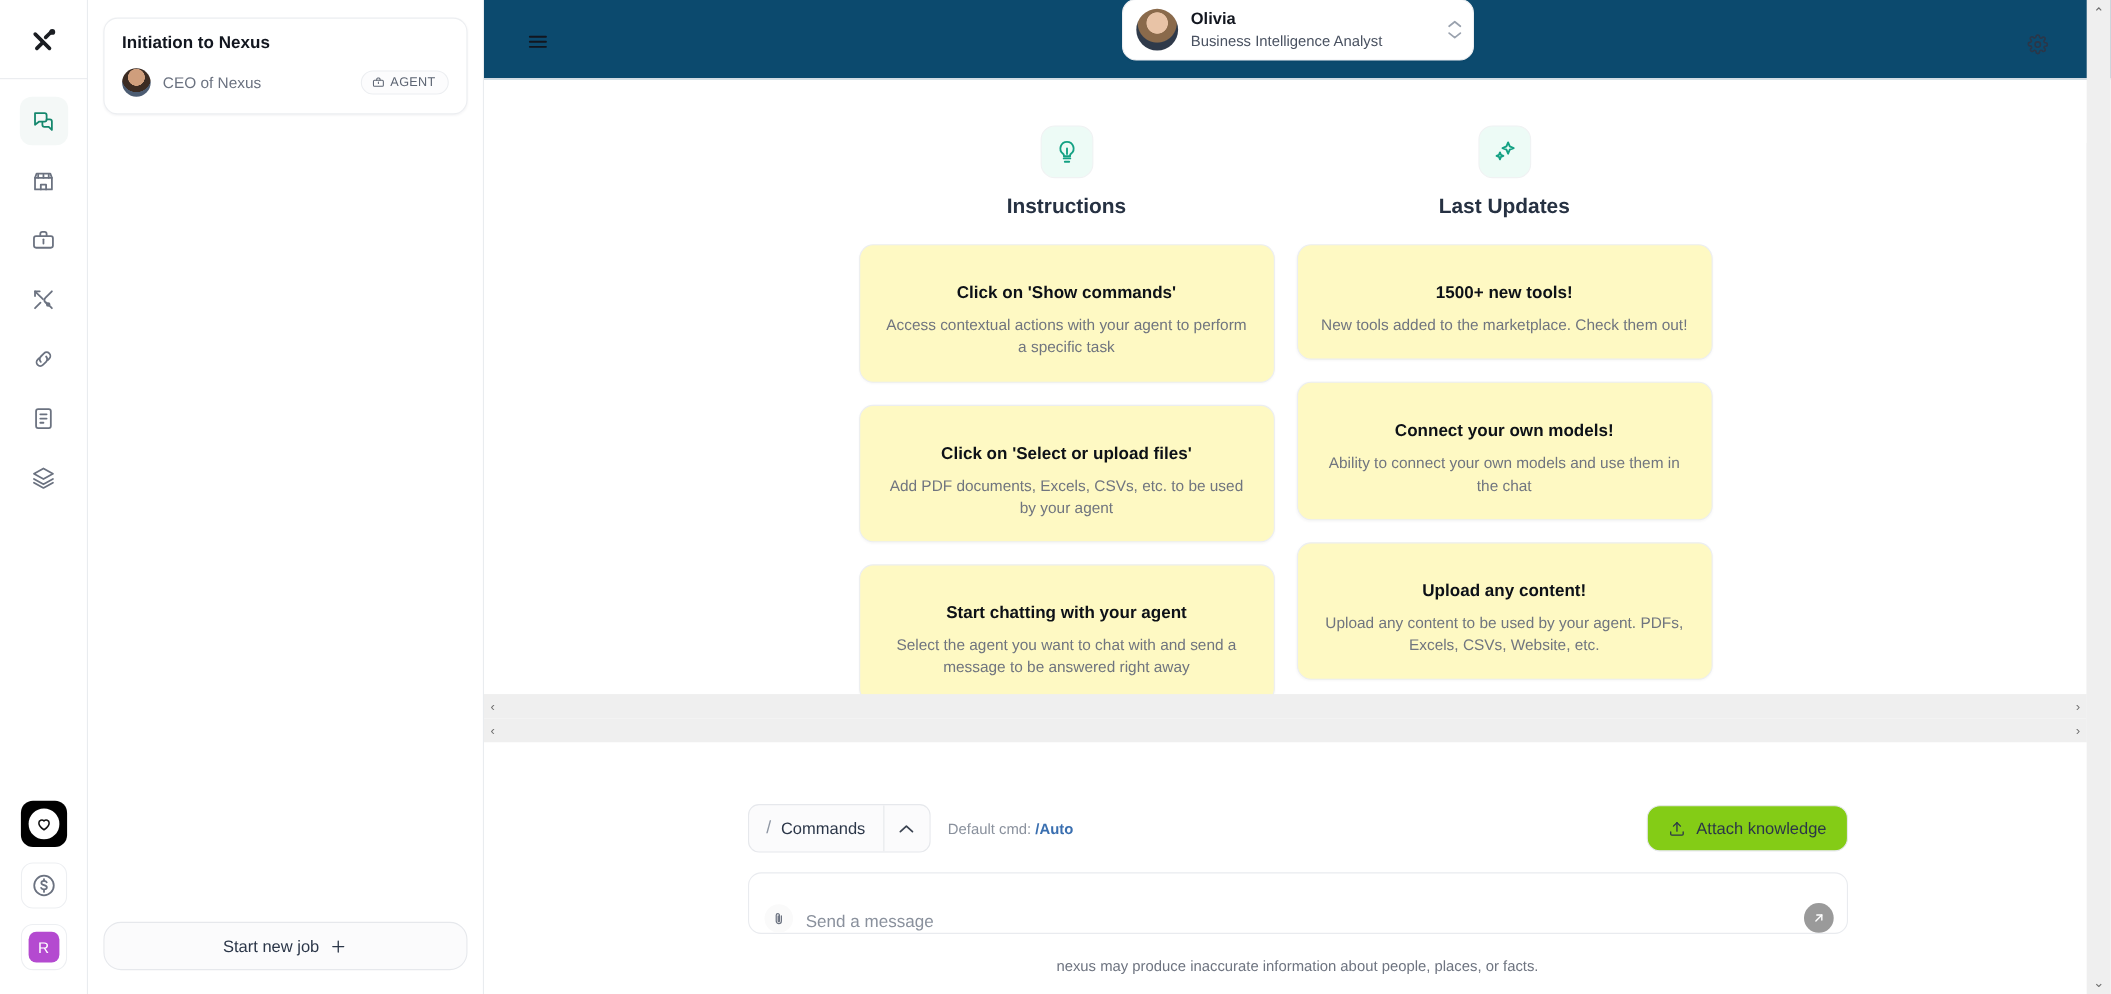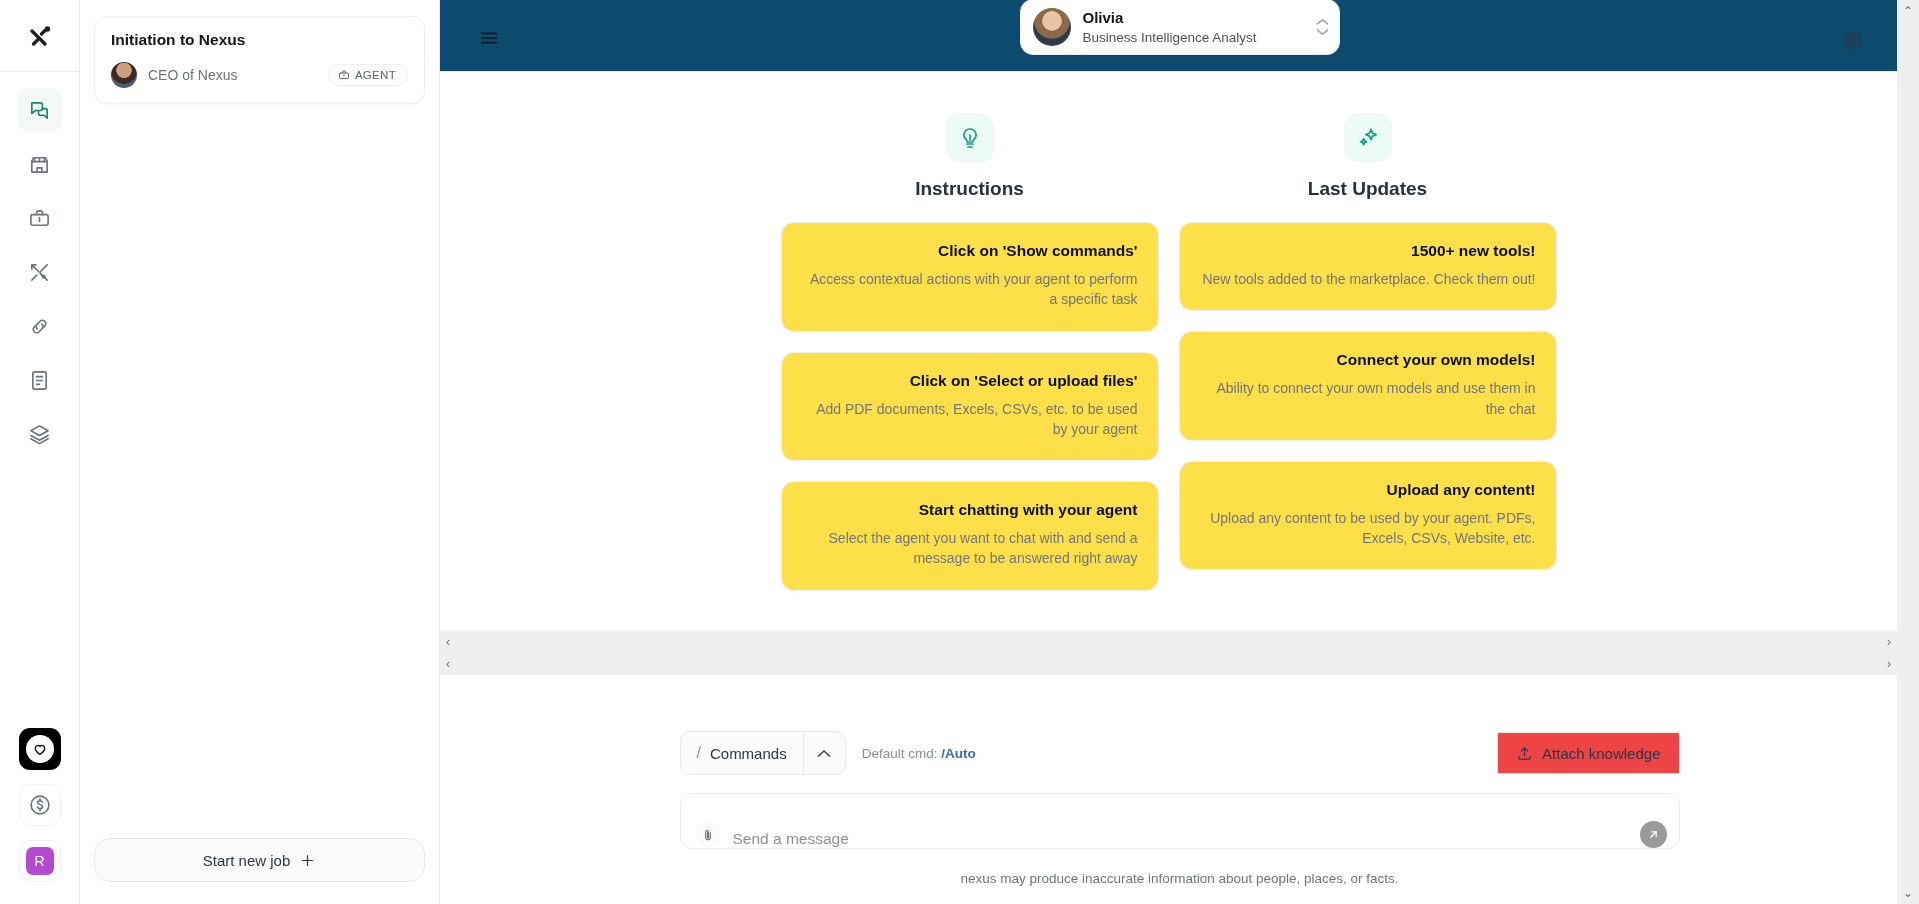--- a/index.html
+++ b/index.html
@@ -119,22 +119,22 @@
   .panel { width: 378px; }
   .panel-head { display: flex; flex-direction: column; align-items: center; }
   .panel-ico {
     width: 48px; height: 48px; border-radius: 13px; background: #edfbf6;
     display: flex; align-items: center; justify-content: center; color: #13a183;
     border: 1px solid #f0f2f3;
   }
   .panel-title { font-size: 19px; font-weight: 600; color: #263142; margin-top: 16px; }
   .cards { margin-top: 22px; display: flex; flex-direction: column; gap: 20px; }
   .card {
-    border: 1px solid #eceef1; border-radius: 13px; background: #fde047;
-    padding: 19px 20px 21px 20px; text-align: right;
+    border: 1px solid #eceef1; border-radius: 13px; background: #fef9c3;
+    padding: 35px 20px 21px 20px; text-align: center;
     box-shadow: 0 1px 2px rgba(16,24,40,0.03); cursor: pointer;
   }
   .card-h { font-size: 15.5px; font-weight: 700; color: #0d1117; }
   .card-p { font-size: 14px; color: #70757f; line-height: 1.45; margin-top: 9px; }
 
   
   .vbar {
     width: 22px; flex: 0 0 22px; background: #efefef;
     display: flex; flex-direction: column; justify-content: space-between;
     align-items: center; color: #6e6e6e; font-size: 12px; padding: 4px 0;
@@ -159,22 +159,22 @@
     font-size: 15px; color: #2b3648;
   }
   .cmdbtn .slash { color: #8e96a3; font-size: 16px; }
   .cmdbtn .chev {
     width: 42px; border-left: 1px solid #e6e8ec; display: flex;
     align-items: center; justify-content: center; color: #3c4452;
   }
   .defcmd { font-size: 13.5px; color: #8a919d; margin-left: 16px; }
   .defcmd b { color: #3a6fb0; font-weight: 700; }
   .attach {
-    margin-left: auto; height: 42px; border: 1px solid #e6e8ec; border-radius: 2px;
-    background: #ef4444; display: flex; align-items: center; gap: 9px;
+    margin-left: auto; height: 42px; border: 1px solid #e6e8ec; border-radius: 12px;
+    background: #84cc16; display: flex; align-items: center; gap: 9px;
     padding: 0 18px; font-size: 15px; color: #2b3648; cursor: pointer; font-family: inherit;
   }
   .inputbox {
     margin-top: 18px; height: 56px; border: 1px solid #e9ebef; border-radius: 12px;
     background: #fff; display: flex; align-items: flex-end; padding: 16px 12px 0 14px;
   }
   .clip {
     width: 26px; height: 26px; border-radius: 50%; background: #fafafa;
     display: flex; align-items: center; justify-content: center; color: #6b7280;
     cursor: pointer; flex: 0 0 26px;

